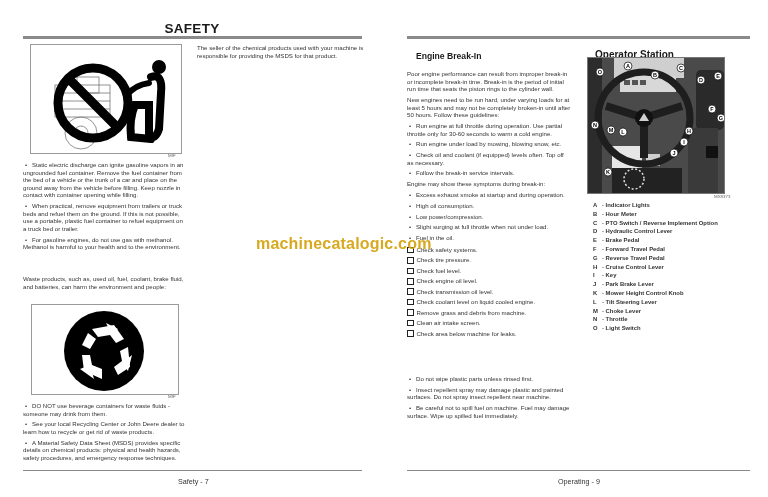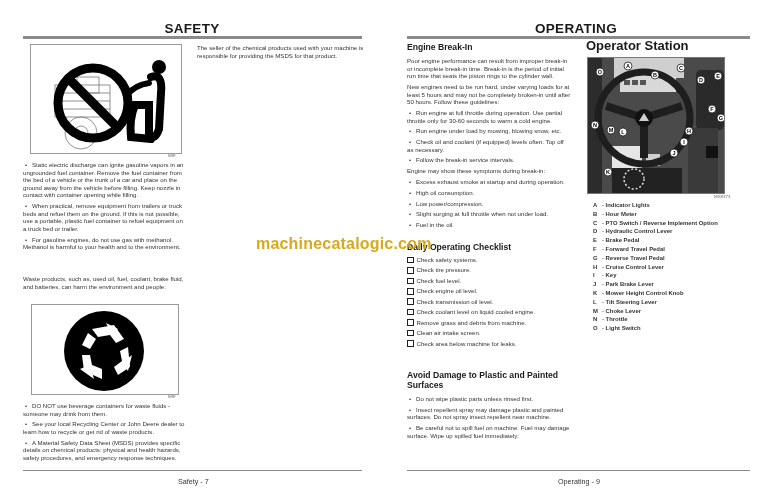--- a/index.html
+++ b/index.html
@@ -17,21 +17,21 @@
   .title-rule { position: absolute; top: 28px; height: 3px; background: #8a8a8a; }
   .page-left .title-rule { left: 23px; width: 339px; }
   .page-right .title-rule { left: 23px; width: 343px; }
   .footer-rule { position: absolute; top: 462px; height: 1px; background: #8a8a8a; }
   .page-left .footer-rule { left: 23px; width: 339px; }
   .page-right .footer-rule { left: 23px; width: 343px; }
   .footer-text { position: absolute; top: 469px; font-size: 7.2px; color: #333; }
   .col { position: absolute; font-size: 6.1px; line-height: 7.6px; color: #333; }
   .col p { margin: 0 0 3.2px 0; }
   .bullet::before { content: "•"; display: inline-block; width: 9px; text-indent: 2px; }
-  h3 { margin: 0; font-size: 8.6px; line-height: 10px; font-weight: bold; color: #1a1a1a; }
+  h3 { margin: 9px; font-size: 8.6px; line-height: 10px; font-weight: bold; color: #1a1a1a; }
   .fig-box {
     position: absolute; border: 1px solid #9a9a9a; background: #fff; overflow: hidden;
   }
   .fig-code { position: absolute; font-size: 4.4px; color: #666; }
   .check { display: flex; align-items: center; margin-bottom: 2.9px; }
   .checkbox {
     width: 4.5px; height: 4.5px; border: 1px solid #222; border-right-width: 1.6px; border-bottom-width: 1.6px;
     margin-right: 3px; flex: none; background: #fff;
   }
   .legend-row { font-size: 5.9px; line-height: 8.8px; font-weight: bold; color: #333; display: flex; }
@@ -102,41 +102,39 @@
 
   <div class="col" style="left:197px; top:36px; width:168px;">
     <p>The seller of the chemical products used with your machine is responsible for providing the MSDS for that product.</p>
   </div>
 
   <div class="footer-rule"></div>
   <div class="footer-text" style="left:178px;">Safety - 7</div>
 </div>
 
 <div class="page page-right">
-  <div class="page-title">OPERATING</div>
   <div class="title-rule"></div>
 
   <div class="col" style="left:23px; top:34px; width:164px;">
     <h3>Engine Break-In</h3>
     <p style="margin-top:5px;">Poor engine performance can result from improper break-in or incomplete break-in time. Break-in is the period of initial run time that seats the piston rings to the cylinder wall.</p>
     <p>New engines need to be run hard, under varying loads for at least 5 hours and may not be completely broken-in until after 50 hours. Follow these guidelines:</p>
     <p class="bullet">Run engine at full throttle during operation. Use partial throttle only for 30-60 seconds to warm a cold engine.</p>
     <p class="bullet">Run engine under load by mowing, blowing snow, etc.</p>
     <p class="bullet">Check oil and coolant (if equipped) levels often. Top off as necessary.</p>
     <p class="bullet">Follow the break-in service intervals.</p>
     <p>Engine may show these symptoms during break-in:</p>
     <p class="bullet">Excess exhaust smoke at startup and during operation.</p>
     <p class="bullet">High oil consumption.</p>
     <p class="bullet">Low power/compression.</p>
     <p class="bullet">Slight surging at full throttle when not under load.</p>
     <p class="bullet">Fuel in the oil.</p>
   </div>
 
   <div class="col" style="left:23px; top:234px; width:164px;">
-    <h3>Daily Operating Checklist</h3>
     <div style="margin-top:4px;">
       <div class="check">
           <span class="checkbox"></span>
           <span>Check safety systems.</span>
         </div>
       <div class="check">
           <span class="checkbox"></span>
           <span>Check tire pressure.</span>
         </div>
       <div class="check">
@@ -164,28 +162,27 @@
           <span>Clean air intake screen.</span>
         </div>
       <div class="check">
           <span class="checkbox"></span>
           <span>Check area below machine for leaks.</span>
         </div>
     </div>
   </div>
 
   <div class="col" style="left:23px; top:362px; width:164px;">
-    <h3><span>Avoid Damage to Plastic and Painted</span><br><span>Surfaces</span></h3>
     <p class="bullet" style="margin-top:5px;">Do not wipe plastic parts unless rinsed first.</p>
     <p class="bullet">Insect repellent spray may damage plastic and painted surfaces. Do not spray insect repellent near machine.</p>
     <p class="bullet">Be careful not to spill fuel on machine. Fuel may damage surface. Wipe up spilled fuel immediately.</p>
   </div>
 
   <div class="col" style="left:202px; top:33px; width:170px;">
-    <h3 style="font-size:13px;">Operator Station</h3>
+    <h3 style="font-size:10px;">Operator Station</h3>
   </div>
   <div class="fig-box" style="left:203px; top:49px; width:136px; height:135px; background:#3c3c3c; border-color:#777;">
     <svg width="136" height="135" viewBox="0 0 136 135">
       <rect x="0" y="0" width="136" height="135" fill="#4a4a4a"></rect>
       <rect x="0" y="0" width="14" height="135" fill="#2c2c2c"></rect>
       <rect x="108" y="12" width="28" height="60" rx="5" fill="#2a2a2a"></rect>
       <rect x="100" y="70" width="30" height="65" fill="#3a3a3a"></rect>
       <rect x="26" y="0" width="70" height="20" fill="#cfcfcf"></rect>
       <rect x="32" y="18" width="56" height="16" fill="#d8d8d8"></rect>
       <rect x="36" y="22" width="6" height="5" fill="#555"></rect>

